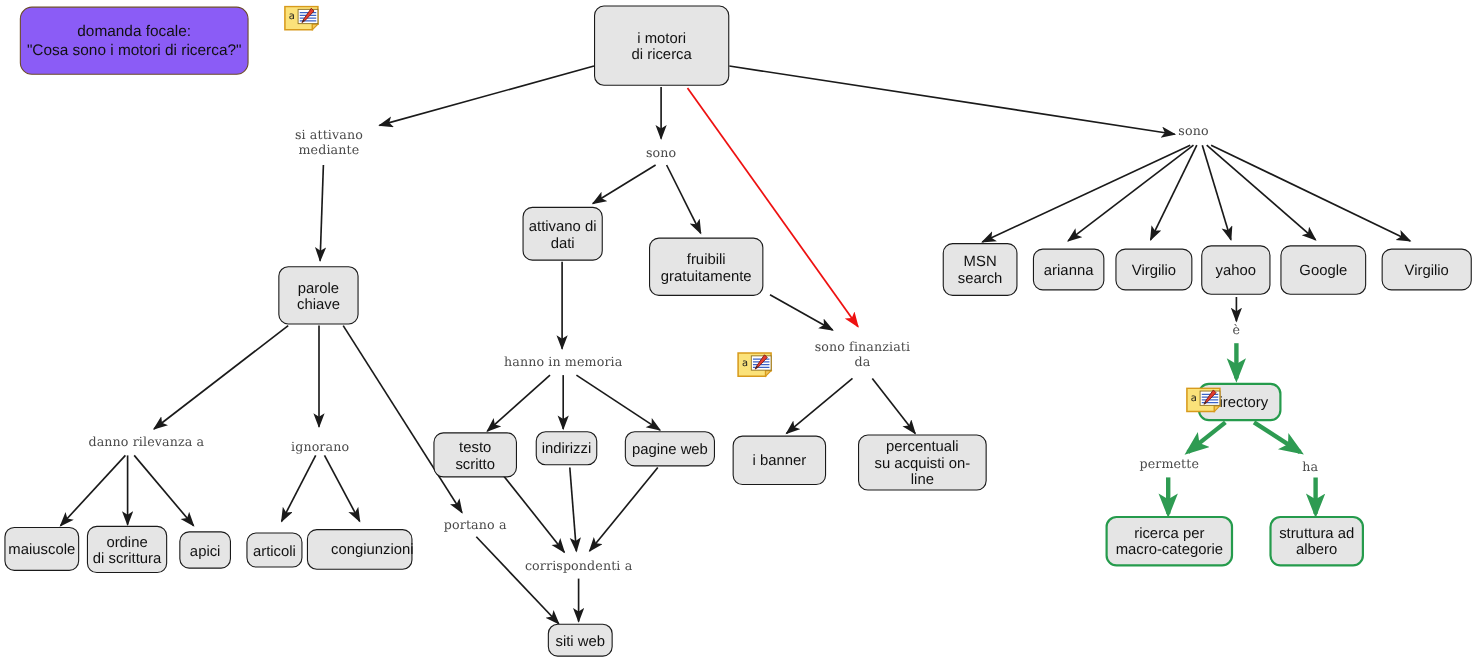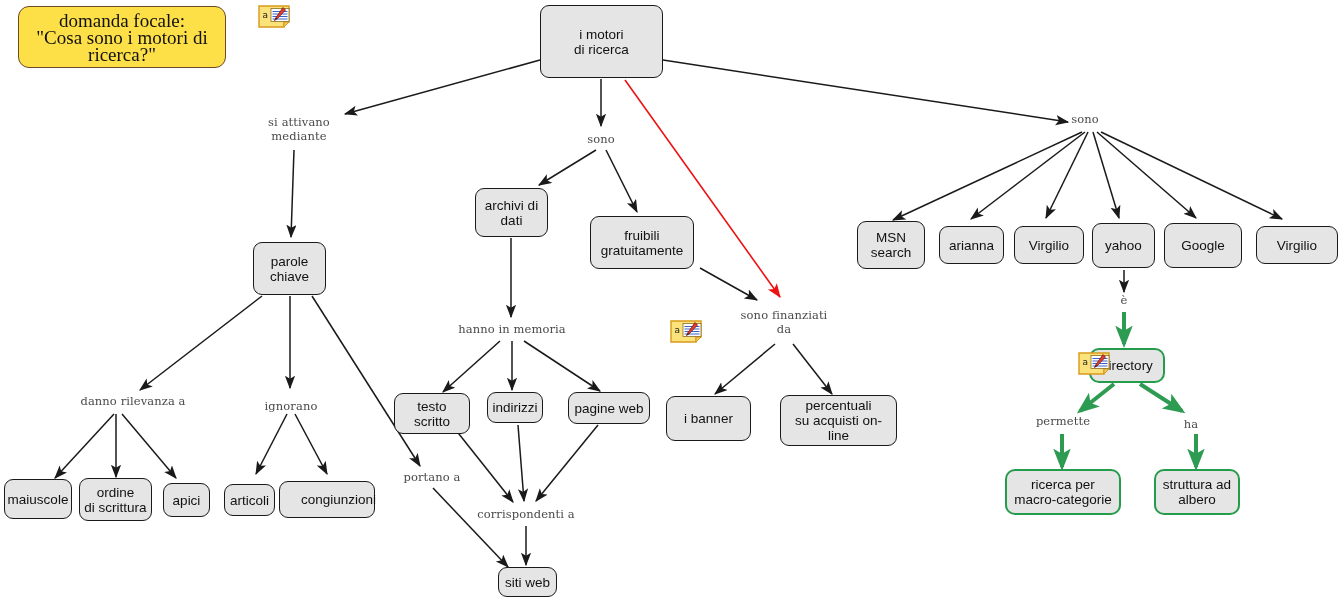--- a/index.html
+++ b/index.html
@@ -15,22 +15,22 @@
   .node{
     position:absolute;box-sizing:border-box;
     display:flex;align-items:center;justify-content:center;text-align:center;
     background:#e5e5e5;border:1.4px solid #1a1a1a;border-radius:9px;
     font-family:"Liberation Sans", sans-serif;
     font-size:13.5px;line-height:15px;color:#111;
     padding:2px 4px;white-space:pre-line;
   }
   .node.green{border:2.4px solid #259b4c;border-radius:10px;}
   .node.focal{
-    background:#fde047;border:1.4px solid #6b4a28;border-radius:11px;
-    font-size:19px;line-height:17px;font-family:Liberation Serif, serif;
+    background:#8b5cf6;border:1.4px solid #6b4a28;border-radius:11px;
+    font-size:14px;line-height:17px;
   }
 
   
   .linklabel{
     position:absolute;box-sizing:border-box;
     display:flex;align-items:center;justify-content:center;text-align:center;
     font-family:"DejaVu Serif", serif;
     font-size:11.5px;line-height:14px;color:#4a4a4a;
     white-space:pre-line;letter-spacing:0.1px;
   }
@@ -178,21 +178,21 @@
 
   <div class="node" style="left:79px;top:478px;width:73px;height:43px;">ordine
 di scrittura</div>
 
   <div class="node" style="left:163px;top:483px;width:47px;height:34px;">apici</div>
 
   <div class="node" style="left:224px;top:484px;width:51px;height:32px;">articoli</div>
 
   <div class="node" style="left:279px;top:481px;width:96px;height:37px;padding-left:27px;">congiunzioni</div>
 
-  <div class="node" style="left:475px;top:188px;width:73px;height:49px;">archivi di
+  <div class="node" style="left:475px;top:188px;width:73px;height:49px;">attivano di
 dati</div>
 
   <div class="node" style="left:590px;top:216px;width:104px;height:53px;">fruibili
 gratuitamente</div>
 
   <div class="node" style="left:394px;top:393px;width:76px;height:41px;">testo scritto</div>
 
   <div class="node" style="left:487px;top:392px;width:56px;height:31px;">indirizzi</div>
 
   <div class="node" style="left:568px;top:392px;width:82px;height:32px;">pagine web</div>

